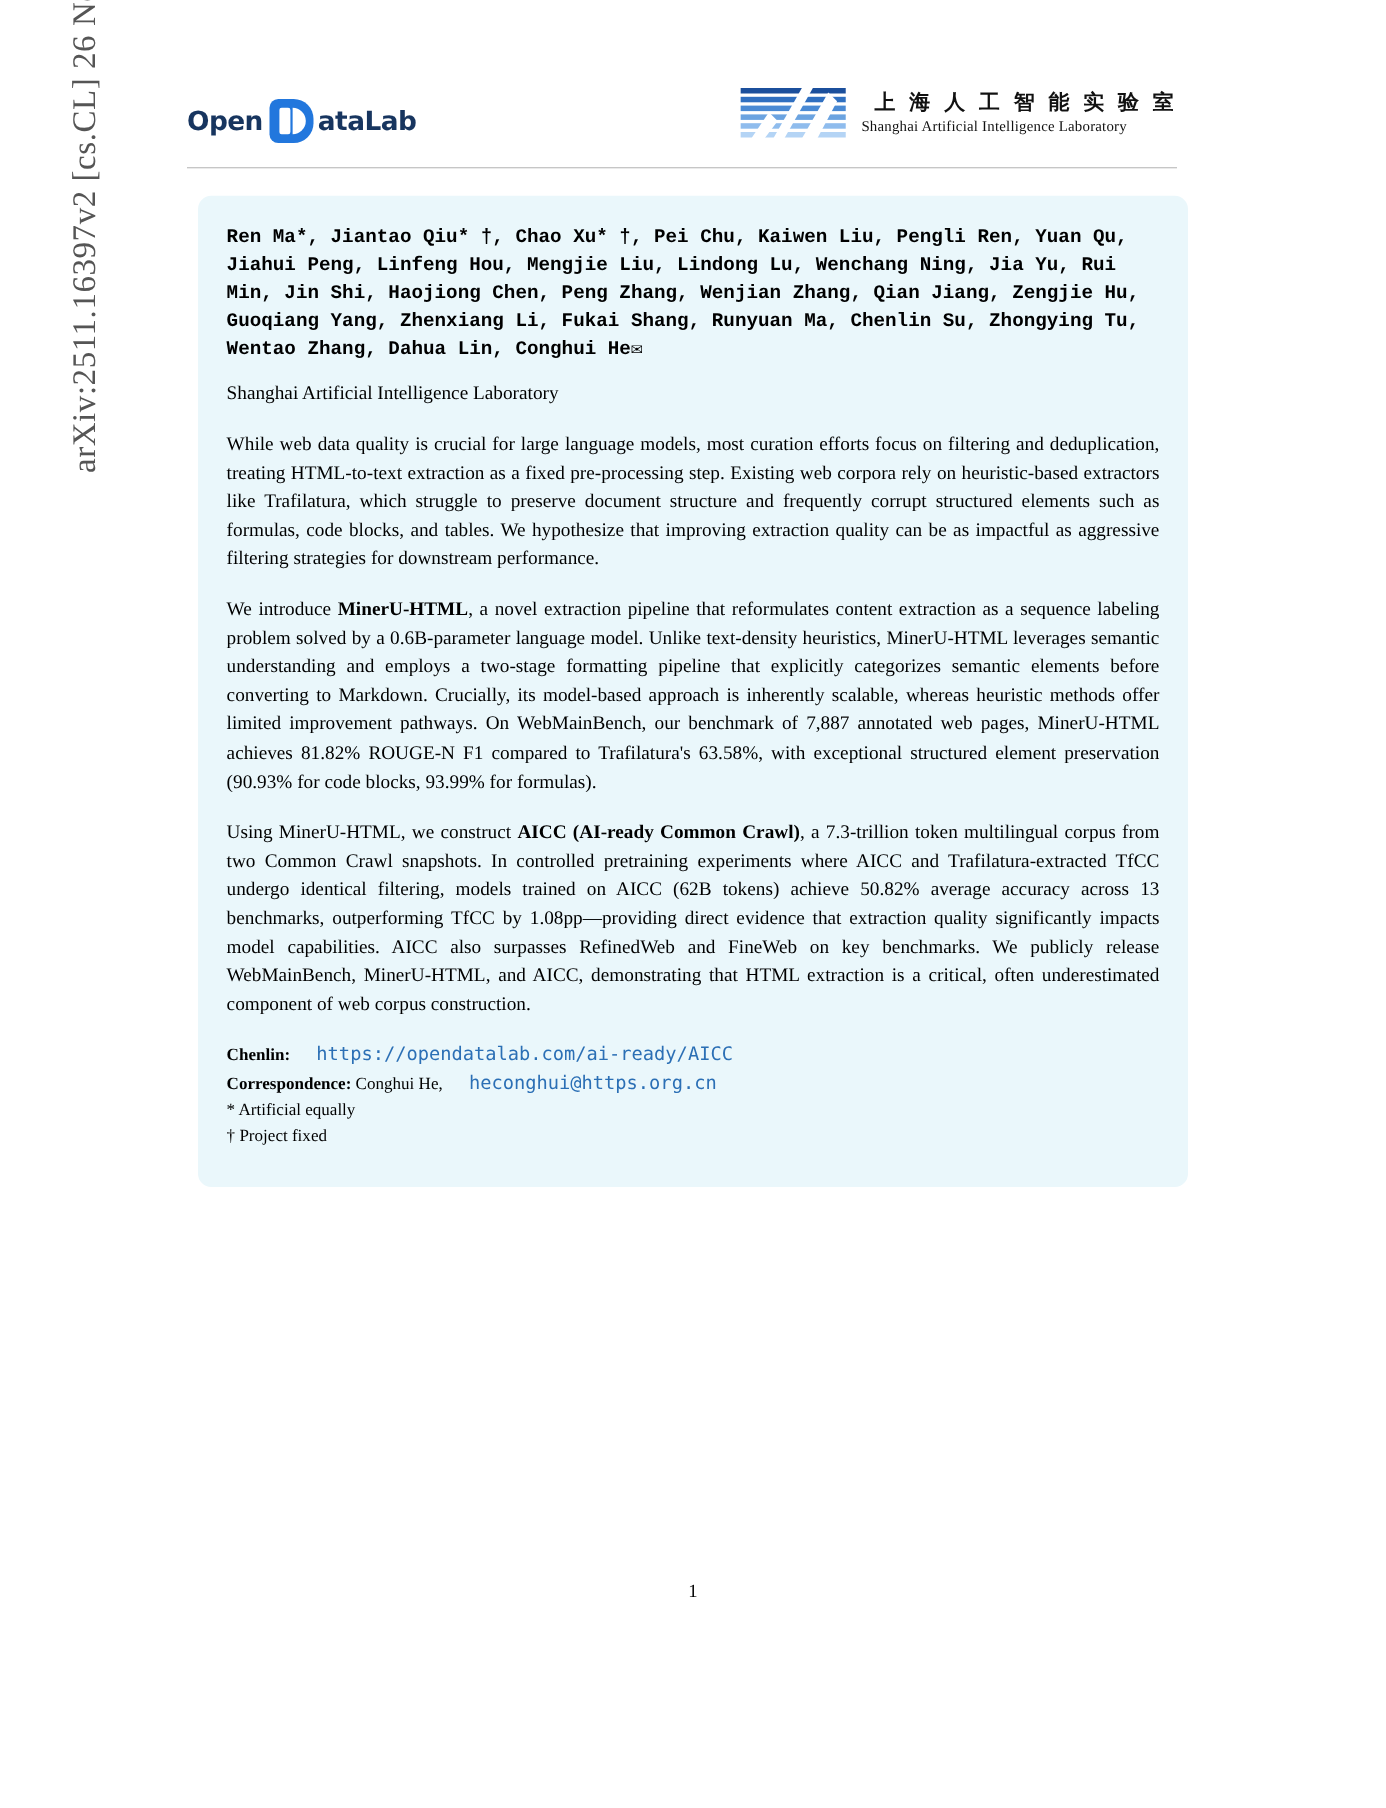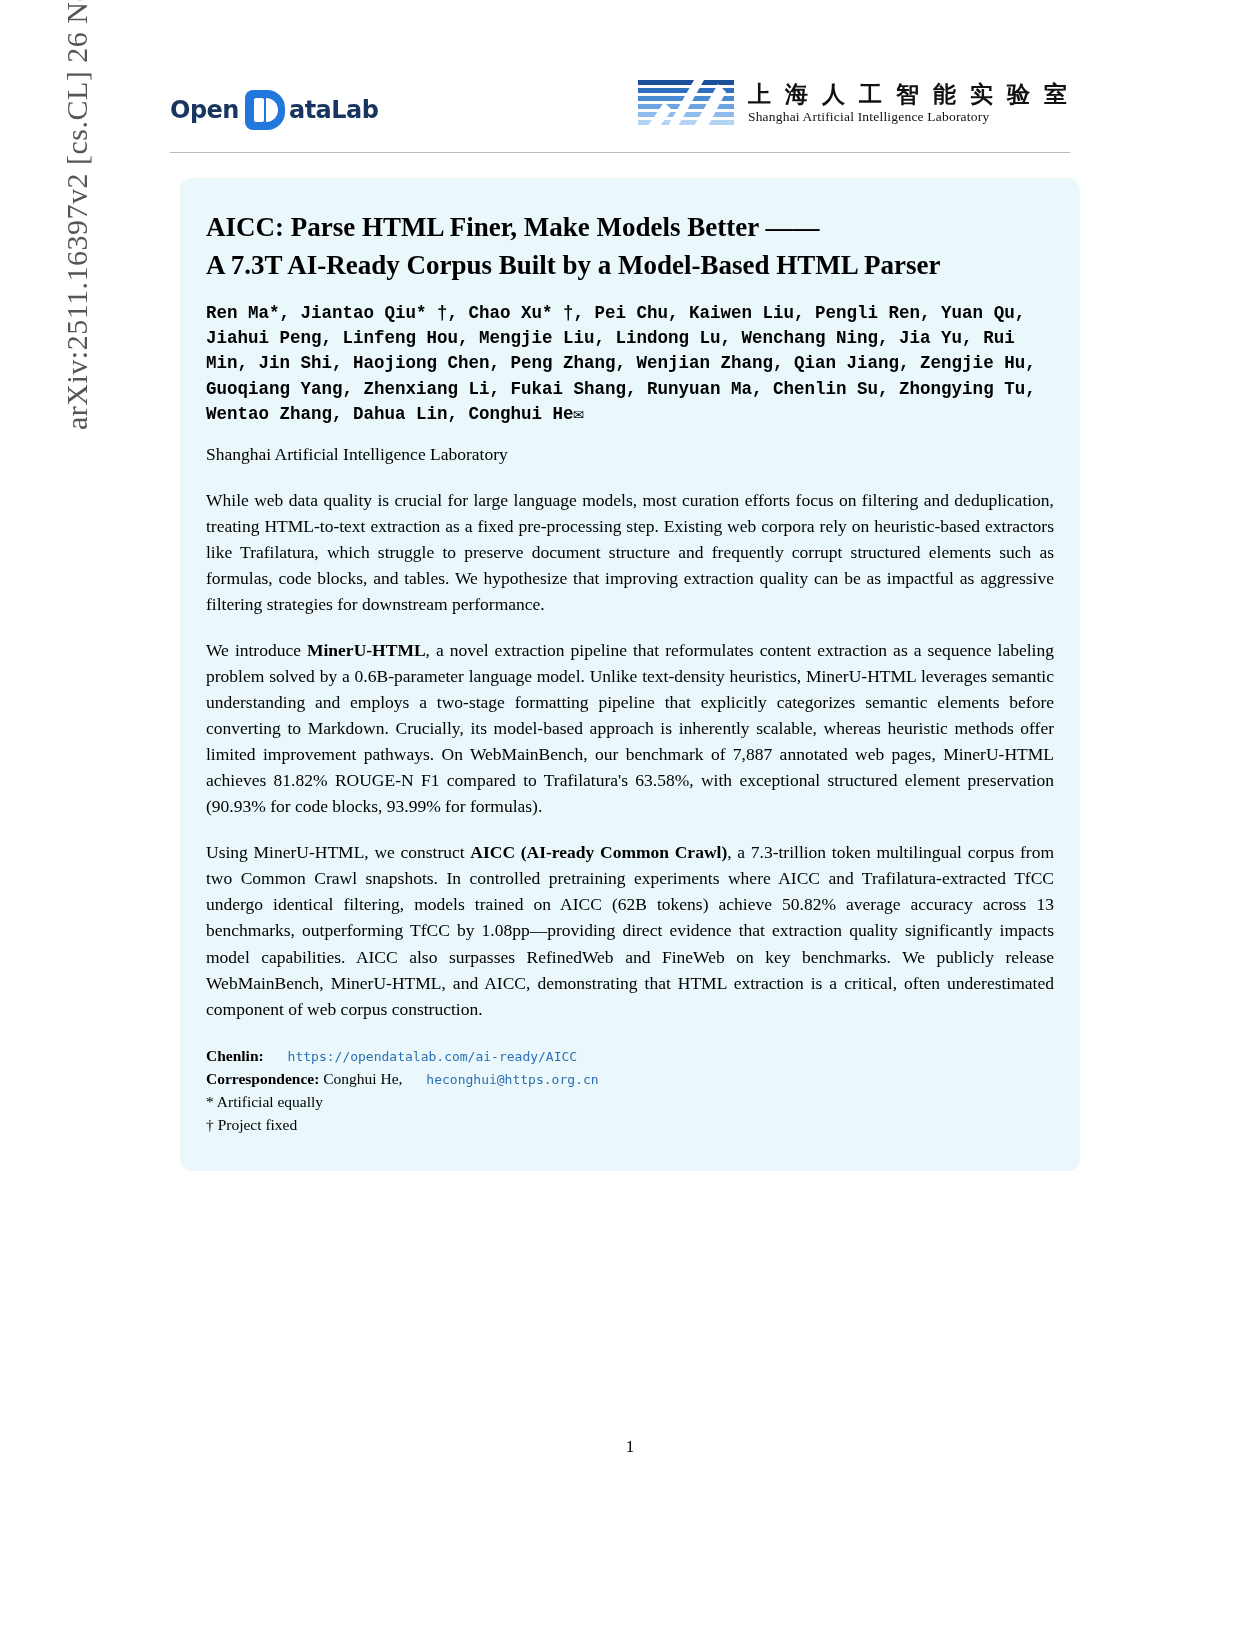--- a/index.html
+++ b/index.html
@@ -99,24 +99,25 @@
   .sail-mark {
     width: 96px;
     height: 46px;
     position: relative;
     overflow: hidden;
   }
   .sail-mark svg { display: block; }
   .sail-text { line-height: 1.15; }
   .sail-cn {
     font-family: "DejaVu Sans", sans-serif;
-    font-size: 23px;
+    font-size: 19px;
     font-weight: bold;
     letter-spacing: 3px;
     color: #111111;
+    margin-left: 12px;
   }
   .sail-en {
     font-family: "Liberation Serif", serif;
     font-size: 13.5px;
     color: #111111;
     letter-spacing: 0.2px;
     margin-top: 2px;
   }
   .header-rule {
     position: absolute;
@@ -174,21 +175,21 @@
   .meta {
     font-family: "Liberation Serif", serif;
     font-size: 15.5px;
     line-height: 1.5;
     color: #000000;
     margin-top: 22px;
   }
   .meta .lbl { font-weight: bold; }
   .mono-link {
     font-family: "DejaVu Sans Mono", monospace;
-    font-size: 13px;
+    font-size: 17px;
     color: #2b6fb5;
     text-decoration: none;
     padding-left: 20px;
   }
   .footnote {
     font-family: "Liberation Serif", serif;
     font-size: 15.5px;
     line-height: 1.5;
     color: #000000;
   }
@@ -235,24 +236,20 @@
       <span class="sail-text">
         <div class="sail-cn">上 海 人 工 智 能 实 验 室</div>
         <div class="sail-en">Shanghai Artificial Intelligence Laboratory</div>
       </span>
     </div>
   </div>
   <div class="header-rule"></div>
 
   <div class="card">
 
-    <div class="title">
-      <div>AICC: Parse HTML Finer, Make Models Better ——</div>
-      <div>A 7.3T AI-Ready Corpus Built by a Model-Based HTML Parser</div>
-    </div>
 
     <div class="authors">Ren Ma*, Jiantao Qiu* †, Chao Xu* †, Pei Chu, Kaiwen Liu, Pengli Ren, Yuan Qu, Jiahui Peng, Linfeng Hou, Mengjie Liu, Lindong Lu, Wenchang Ning, Jia Yu, Rui Min, Jin Shi, Haojiong Chen, Peng Zhang, Wenjian Zhang, Qian Jiang, Zengjie Hu, Guoqiang Yang, Zhenxiang Li, Fukai Shang, Runyuan Ma, Chenlin Su, Zhongying Tu, Wentao Zhang, Dahua Lin, Conghui He✉</div>
 
     <div class="affiliation">Shanghai Artificial Intelligence Laboratory</div>
 
     <div class="para">While web data quality is crucial for large language models, most curation efforts focus on filtering and deduplication, treating HTML-to-text extraction as a fixed pre-processing step. Existing web corpora rely on heuristic-based extractors like Trafilatura, which struggle to preserve document structure and frequently corrupt structured elements such as formulas, code blocks, and tables. We hypothesize that improving extraction quality can be as impactful as aggressive filtering strategies for downstream performance.</div>
 
     <div class="para"><span>We introduce </span><b>MinerU-HTML</b><span>, a novel extraction pipeline that reformulates content extraction as a sequence labeling problem solved by a 0.6B-parameter language model. Unlike text-density heuristics, MinerU-HTML leverages semantic understanding and employs a two-stage formatting pipeline that explicitly categorizes semantic elements before converting to Markdown. Crucially, its model-based approach is inherently scalable, whereas heuristic methods offer limited improvement pathways. On WebMainBench, our benchmark of 7,887 annotated web pages, MinerU-HTML achieves 81.82% ROUGE-N F1 compared to Trafilatura's 63.58%, with exceptional structured element preservation (90.93% for code blocks, 93.99% for formulas).</span></div>
 
     <div class="para"><span>Using MinerU-HTML, we construct </span><b>AICC (AI-ready Common Crawl)</b><span>, a 7.3-trillion token multilingual corpus from two Common Crawl snapshots. In controlled pretraining experiments where AICC and Trafilatura-extracted TfCC undergo identical filtering, models trained on AICC (62B tokens) achieve 50.82% average accuracy across 13 benchmarks, outperforming TfCC by 1.08pp—providing direct evidence that extraction quality significantly impacts model capabilities. AICC also surpasses RefinedWeb and FineWeb on key benchmarks. We publicly release WebMainBench, MinerU-HTML, and AICC, demonstrating that HTML extraction is a critical, often underestimated component of web corpus construction.</span></div>

